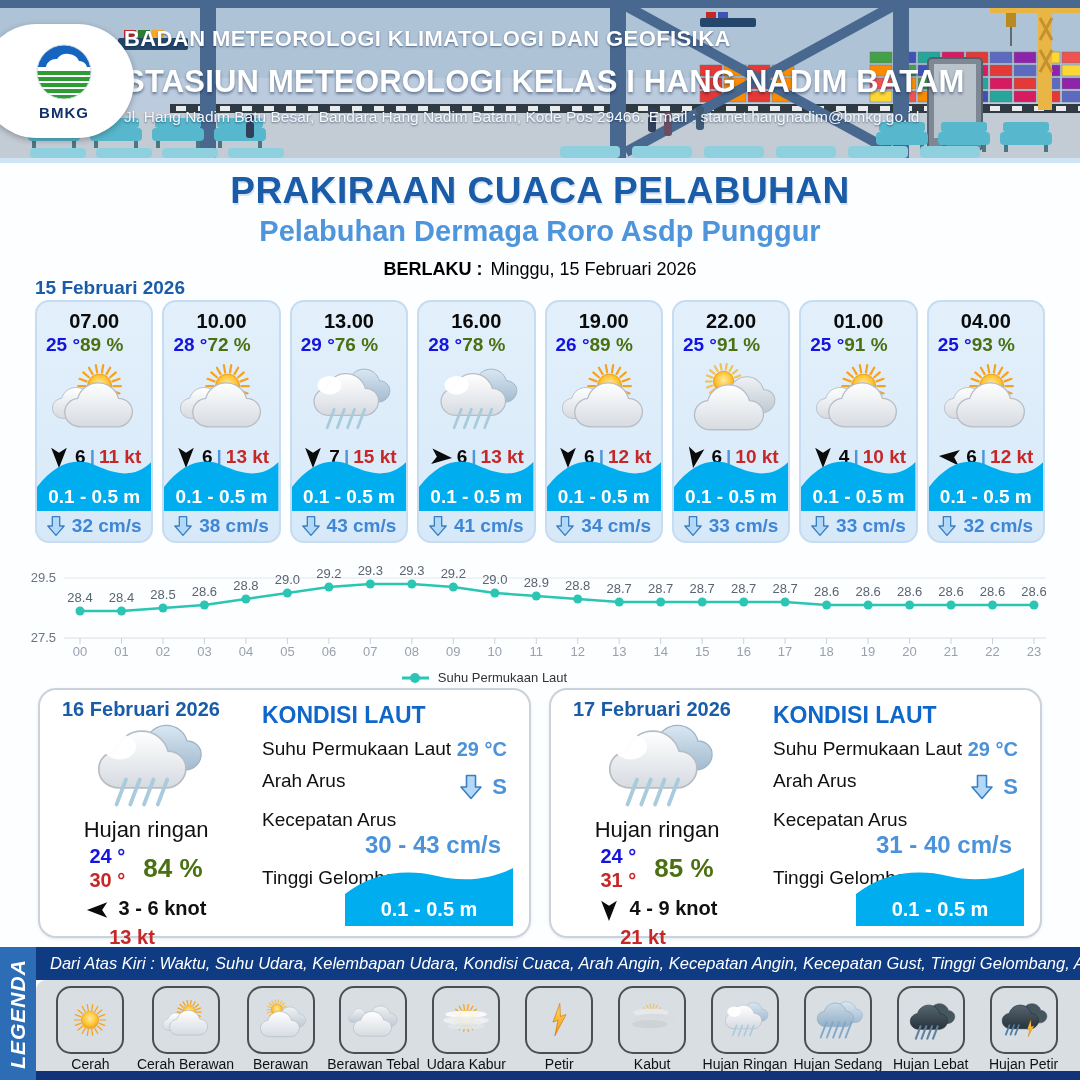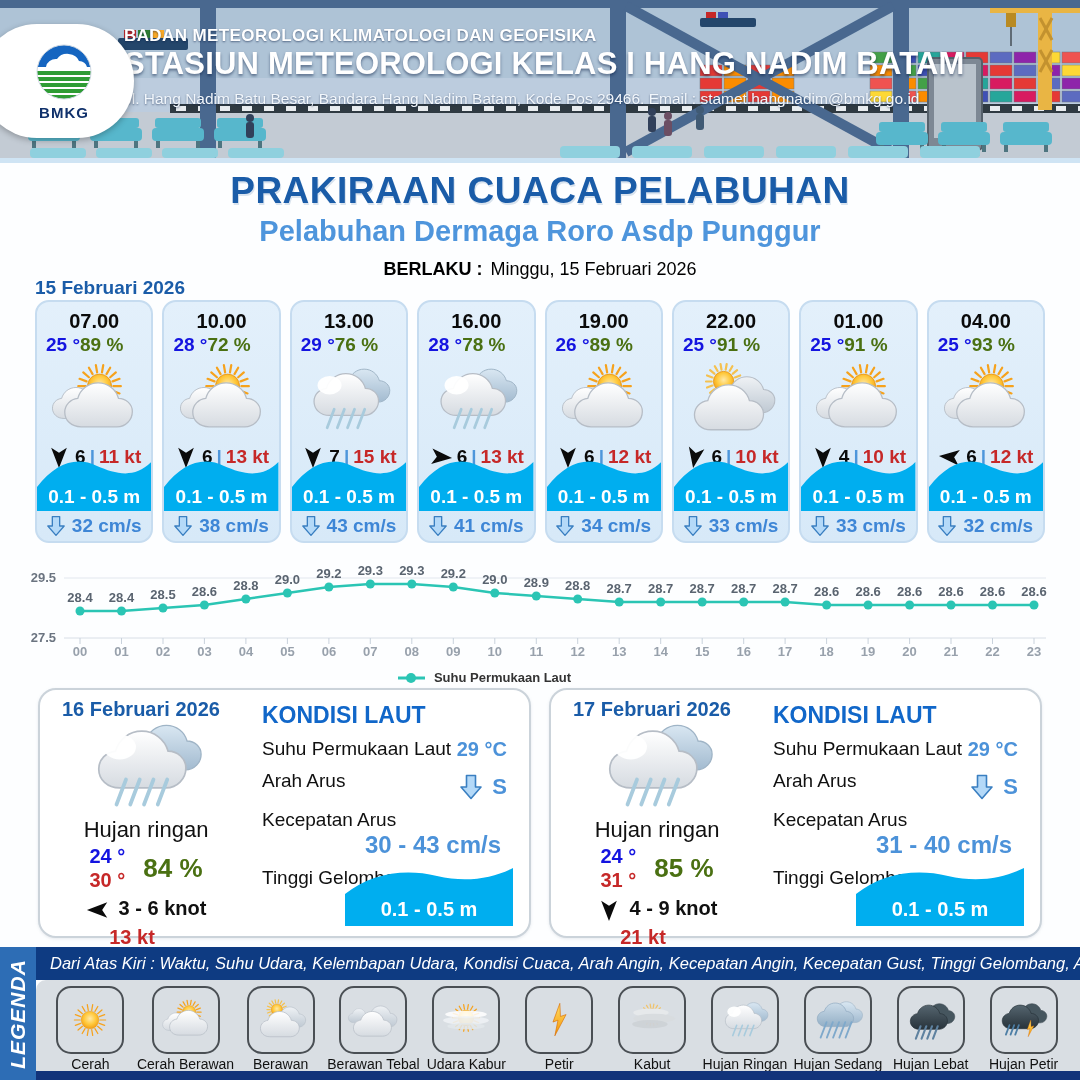--- a/index.html
+++ b/index.html
@@ -4,22 +4,22 @@
 <style>
   html,body{margin:0;padding:0;}
   body{width:1080px;height:1080px;font-family:"Liberation Sans",sans-serif;background:#FDFEFF;position:relative;overflow:hidden;}
   .page{position:absolute;inset:0;}
 
   
   .hero{position:absolute;top:0;left:0;width:1080px;height:158px;overflow:hidden;}
   .hero svg.scene{position:absolute;inset:0;}
   .hero-strip{position:absolute;top:158px;left:0;width:1080px;height:5px;background:#CFE4F4;}
   .hero-text{position:absolute;left:124px;top:26px;z-index:3;}
-  .hero-t1{font-size:17px;font-weight:bold;color:#fff;letter-spacing:.4px;text-shadow:0 1px 2px rgba(8,28,66,.55);}
-  .hero-t2{font-size:31px;font-weight:bold;color:#fff;margin-top:0;letter-spacing:.2px;text-shadow:0 2px 3px rgba(8,28,66,.5);}
+  .hero-t1{font-size:22px;font-weight:bold;color:#fff;letter-spacing:.4px;text-shadow:0 1px 2px rgba(8,28,66,.55);}
+  .hero-t2{font-size:31px;font-weight:bold;color:#fff;margin-top:12px;letter-spacing:.2px;text-shadow:0 2px 3px rgba(8,28,66,.5);}
   .hero-t3{font-size:15.5px;color:#F2F7FC;margin-top:8px;text-shadow:0 1px 2px rgba(8,28,66,.55);}
   .logo-capsule{position:absolute;left:-20px;top:24px;width:140px;height:114px;background:#fff;border-radius:70px;z-index:4;display:flex;flex-direction:column;align-items:center;justify-content:center;padding-left:14px;box-shadow:0 2px 6px rgba(0,0,0,.28);}
   .logo-text{font-weight:bold;color:#10316B;font-size:15px;letter-spacing:1px;margin-top:1px;}
 
   
   .titleblock{position:absolute;top:170px;left:0;width:1080px;text-align:center;}
   .main-title{font-size:37px;font-weight:bold;color:var(--titleblue);letter-spacing:.5px;text-shadow:1px 2px 0 #D9E3EE;}
   .subtitle{font-size:29px;font-weight:bold;color:var(--subblue);margin-top:3px;}
   .validrow{display:flex;justify-content:center;gap:52px;margin-top:11px;font-size:18px;color:#000;}
   .vpair{display:flex;gap:8px;}
@@ -37,21 +37,21 @@
   .c-wind{height:32px;display:flex;justify-content:center;align-items:center;gap:4px;font-size:19px;font-weight:bold;color:#0A0A0A;}
   .c-sep{color:#4D96DB;font-weight:bold;}
   .c-gust{color:var(--gustred);}
   .c-wave{position:absolute;left:0;right:0;bottom:30px;height:58px;}
   .c-wave svg{position:absolute;inset:0;width:100%;height:100%;}
   .c-wavetext{position:absolute;left:0;right:0;bottom:3px;text-align:center;color:#fff;font-weight:bold;font-size:19px;}
   .c-foot{position:absolute;left:0;right:0;bottom:0;height:30px;display:flex;justify-content:center;align-items:center;gap:7px;}
   .c-cur{color:#3E86D6;font-weight:bold;font-size:19px;}
 
   
-  .chartwrap{position:absolute;top:552px;left:0;width:968px;font-weight:bold;}
+  .chartwrap{position:absolute;top:552px;left:0;width:968px;}
   .chart-legend{display:flex;justify-content:center;align-items:center;gap:7px;margin-top:2px;font-size:13px;color:#333;}
 
   
   .daycards{position:absolute;top:688px;left:38px;right:38px;height:250px;display:flex;gap:18px;}
   .daycard{flex:1;background:#fff;border:2px solid #CBD3DA;border-radius:18px;position:relative;display:flex;box-shadow:0 1px 3px rgba(120,140,160,.18);}
   .dc-left{width:212px;padding-top:8px;display:flex;flex-direction:column;align-items:center;}
   .dc-date{align-self:flex-start;margin-left:22px;color:var(--titleblue);font-size:20px;font-weight:bold;}
   .dc-icon{margin-top:-4px;}
   .dc-cond{font-size:22px;color:#101010;margin-top:-4px;}
   .dc-temps{display:flex;align-items:center;gap:18px;margin-top:1px;}

